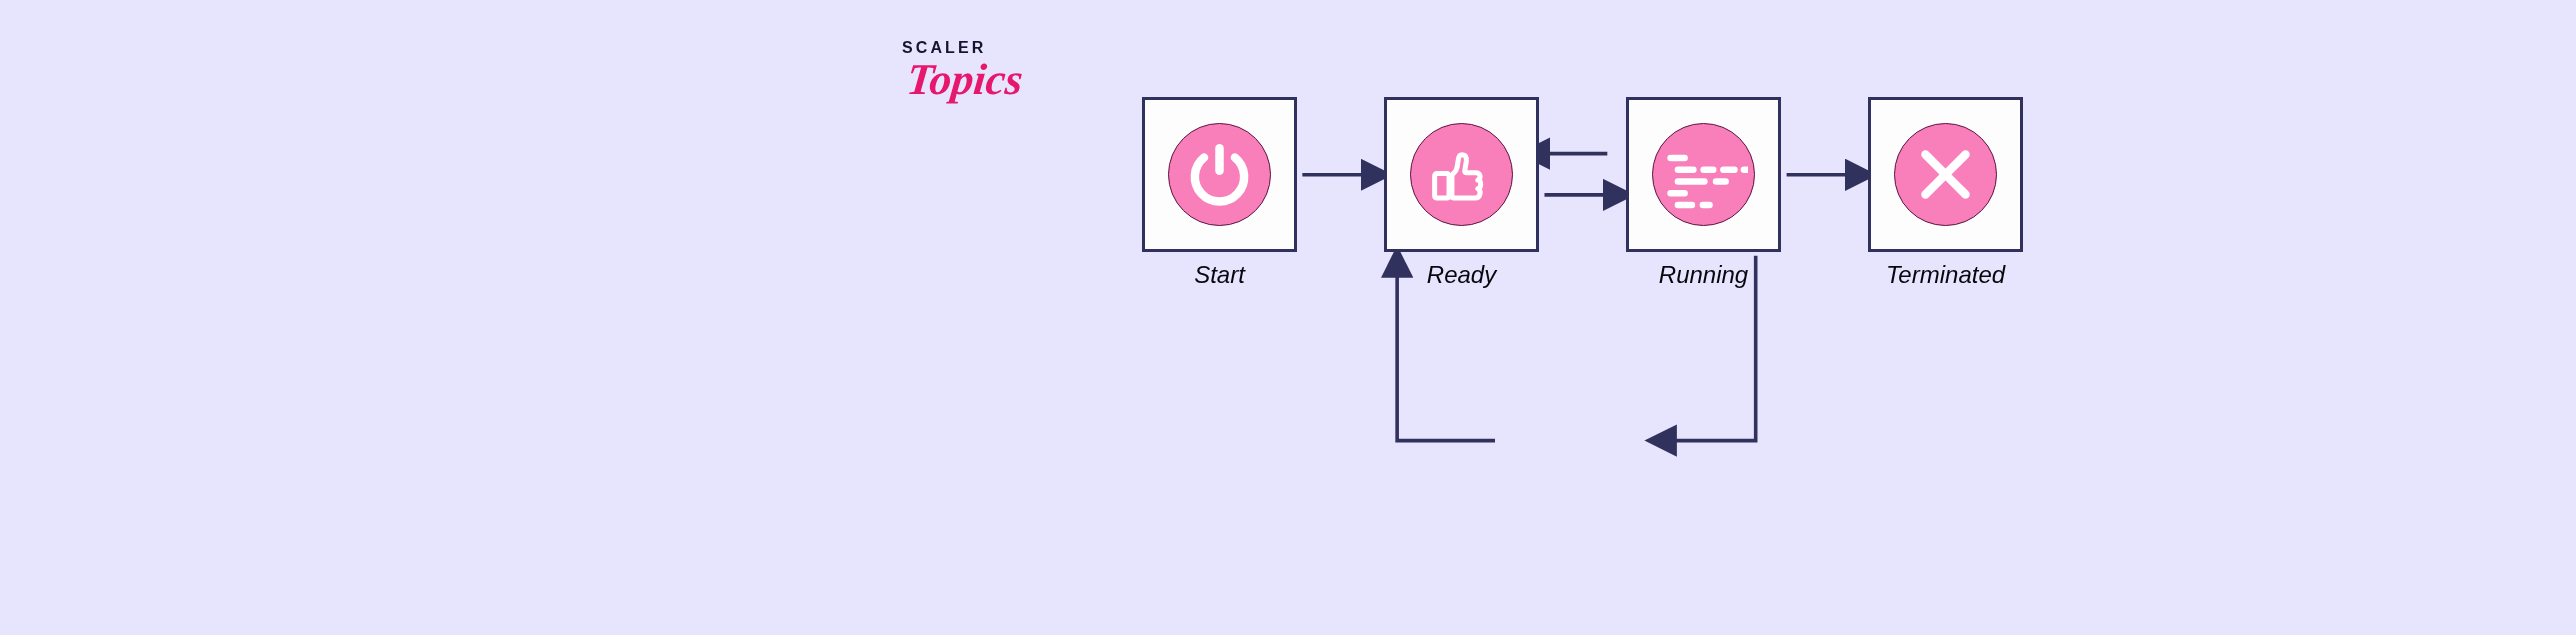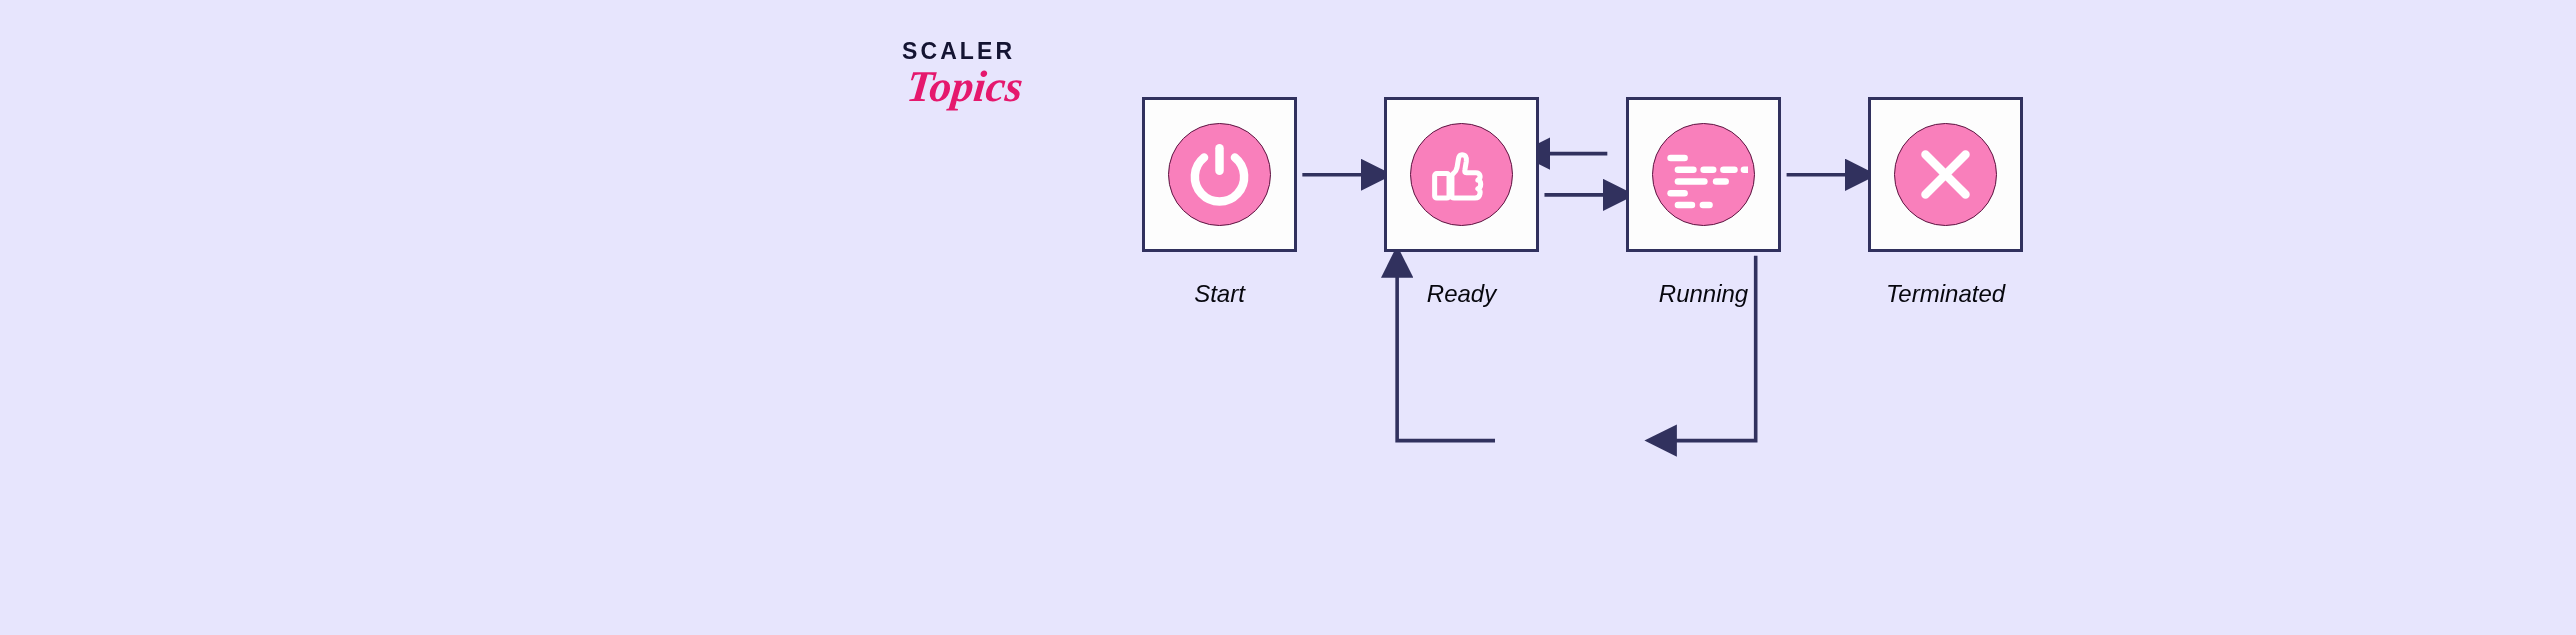--- a/index.html
+++ b/index.html
@@ -29,21 +29,21 @@
     position: absolute;
     left: 902px;
     top: 40px;
     width: 155px;
     height: 98px;
     user-select: none;
   }
   #brand-logo .brand-scaler {
     font-family: "Liberation Sans", "DejaVu Sans", sans-serif;
     font-weight: bold;
-    font-size: 23px;
+    font-size: 16px;
     letter-spacing: 3.1px;
     color: #141432;
     line-height: 1;
     white-space: nowrap;
   }
   #brand-logo .brand-topics {
     font-family: "Liberation Serif", "DejaVu Serif", serif;
     font-style: italic;
     font-weight: bold;
     font-size: 44px;
@@ -88,21 +88,20 @@
     position: absolute;
     left: -41px;
     top: 164px;
     width: 237px;
     text-align: center;
     font-family: "Liberation Sans", "DejaVu Sans", sans-serif;
     font-style: italic;
     font-size: 24px;
     color: #07070e;
     white-space: nowrap;
-    margin-top: 19px;
   }
 
   
   #node-start      { left: 1142px; top: 97px; }
   #node-ready      { left: 1384px; top: 97px; }
   #node-running    { left: 1626px; top: 97px; }
   #node-terminated { left: 1868px; top: 97px; }
   #node-wait       { left: 1495px; top: 367px; }
 
   

